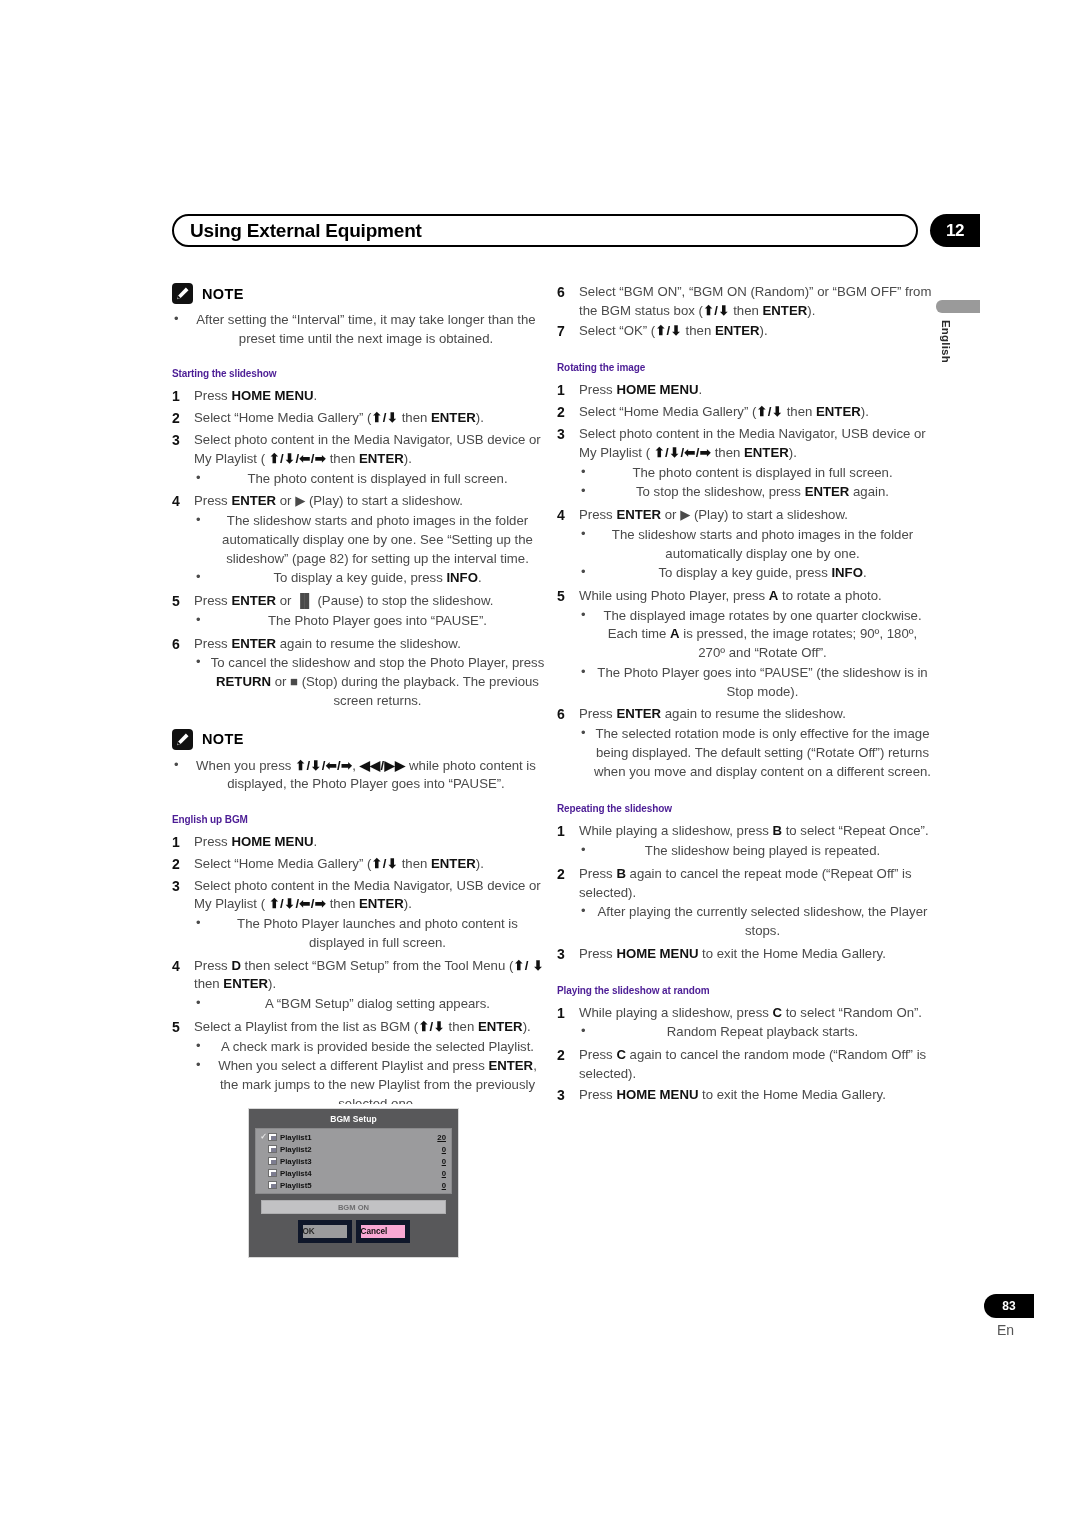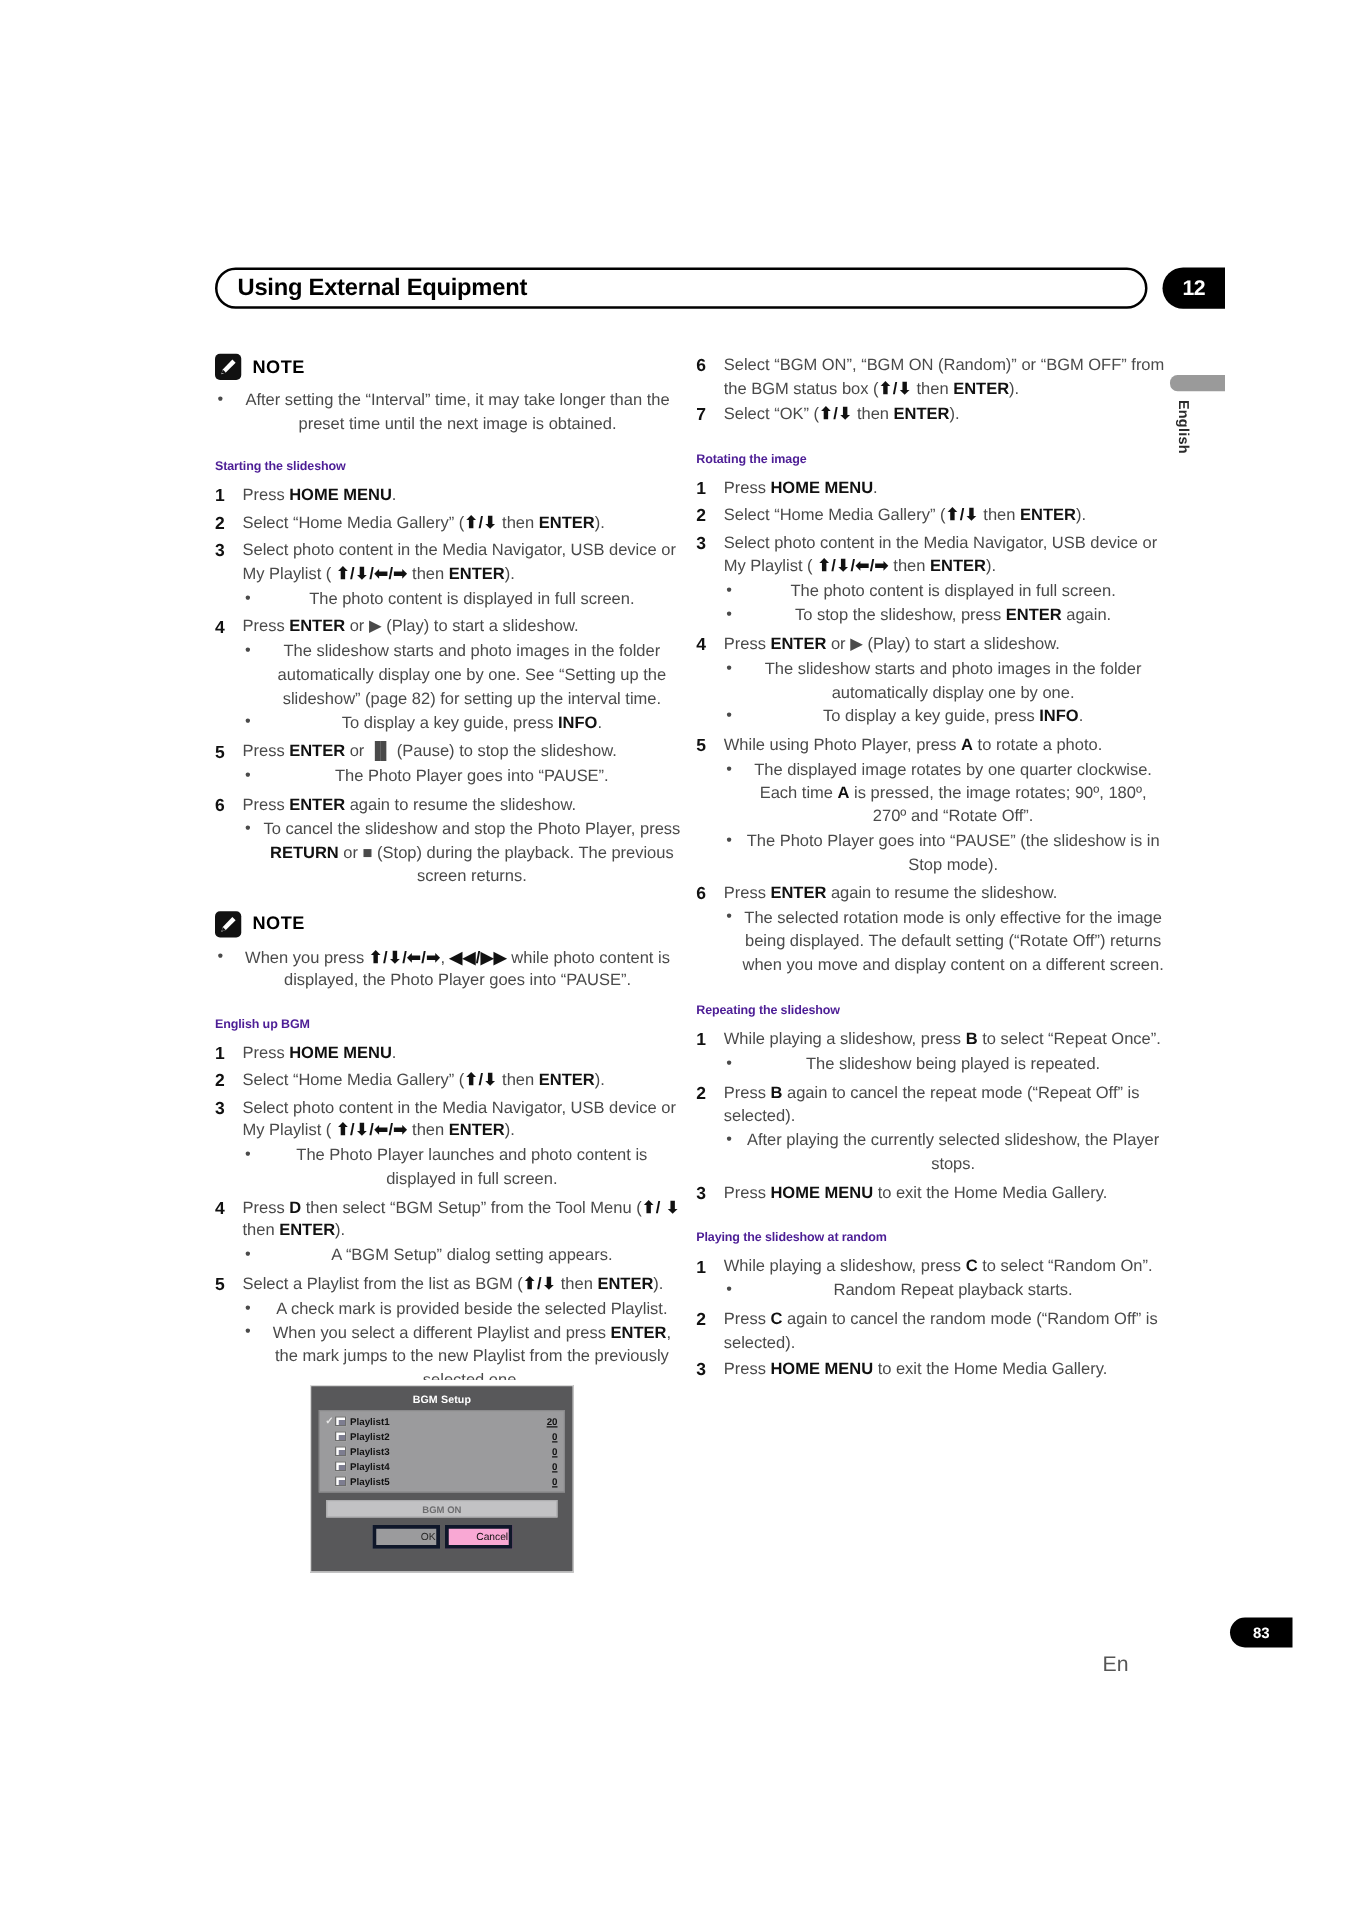--- a/index.html
+++ b/index.html
@@ -92,25 +92,25 @@
     border-radius: 12px 0 0 12px;
     color: #fff;
     font-size: 12px;
     font-weight: bold;
     display: flex;
     align-items: center;
     justify-content: center;
   }
   .page-lang {
     position: absolute;
-    left: 882px;
+    left: 964px;
     top: 1322px;
     width: 50px;
-    text-align: left;
-    font-size: 17px;
+    text-align: right;
+    font-size: 14px;
     color: #555;
   }
 
   
   .col {
     position: absolute;
     top: 283px;
     width: 375px;
   }
   .col-left  { left: 172px; }
@@ -272,25 +272,25 @@
     padding: 1.5px 0;
   }
   .dlg-buttons {
     display: flex;
     justify-content: center;
     gap: 4px;
     margin-top: 6px;
   }
   .dlg-btn {
     width: 54px;
-    text-align: right;
+    text-align: left;
     font-size: 8.2px;
-    font-weight: normal;
+    font-weight: bold;
     padding: 2px 0;
-    border: 3px solid #0f172a;
+    border: 5px solid #0f172a;
   }
   .dlg-btn.ok     { background: #9b9b9d; color: #2a2a2a; }
   .dlg-btn.cancel { background: #f9a8d4; color: #111; }
 </style>
 </head>
 <body>
 
 <div class="page">
 
   <div class="header">

